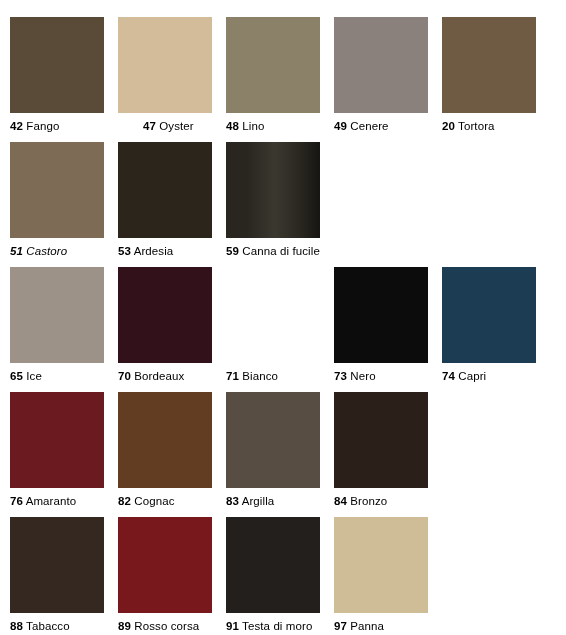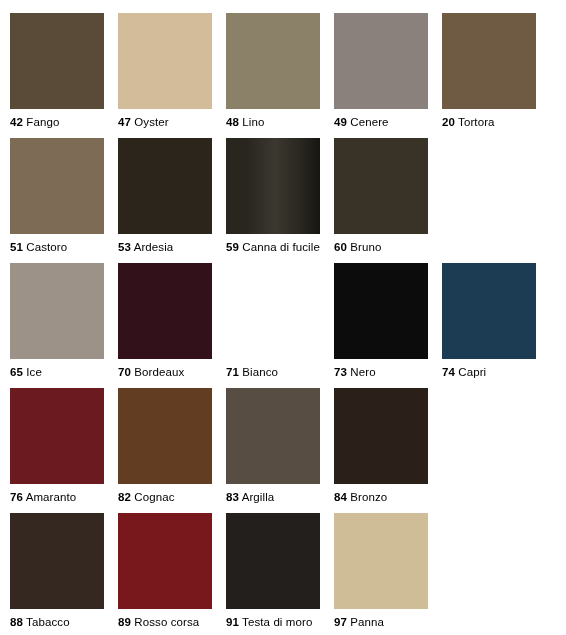--- a/index.html
+++ b/index.html
@@ -18,21 +18,21 @@
   #swatch-sheet {
     position: relative;
     width: 566px;
     height: 635px;
     box-sizing: border-box;
     padding: 8px 0 0 10px;
   }
   .swatch-row {
     display: flex;
     flex-direction: row;
-    align-items: center;
+    align-items: flex-end;
     height: 125px;
     margin: 0;
     padding: 0;
   }
   .swatch-cell {
     width: 94px;
     margin-right: 14px;
     display: flex;
     flex-direction: column;
     align-items: flex-start;
@@ -64,51 +64,47 @@
 <body>
 
 <div id="swatch-sheet" style="background: rgb(255, 255, 255);">
     <div class="swatch-row">
       <div class="swatch-cell">
         <div class="swatch-chip" style="background: rgb(90, 74, 56);"></div>
         <div class="swatch-label" style="color: rgb(0, 0, 0);"><span class="swatch-code">42</span> <span class="swatch-name">Fango</span></div>
       </div>
       <div class="swatch-cell">
         <div class="swatch-chip" style="background: rgb(210, 188, 154);"></div>
-        <div class="swatch-label" style="color: rgb(0, 0, 0);"><span class="swatch-code">47</span> <span class="swatch-name">Oyster</span></div>
+        <div class="swatch-label" style="color: rgb(0, 0, 0); margin-left: 25px;"><span class="swatch-code">47</span> <span class="swatch-name">Oyster</span></div>
       </div>
       <div class="swatch-cell">
         <div class="swatch-chip" style="background: rgb(139, 129, 105);"></div>
         <div class="swatch-label" style="color: rgb(0, 0, 0);"><span class="swatch-code">48</span> <span class="swatch-name">Lino</span></div>
       </div>
       <div class="swatch-cell">
         <div class="swatch-chip" style="background: rgb(138, 129, 124);"></div>
         <div class="swatch-label" style="color: rgb(0, 0, 0);"><span class="swatch-code">49</span> <span class="swatch-name">Cenere</span></div>
       </div>
       <div class="swatch-cell">
         <div class="swatch-chip" style="background: rgb(111, 90, 67);"></div>
         <div class="swatch-label" style="color: rgb(0, 0, 0);"><span class="swatch-code">20</span> <span class="swatch-name">Tortora</span></div>
       </div>
     </div>
     <div class="swatch-row">
       <div class="swatch-cell">
         <div class="swatch-chip" style="background: rgb(126, 107, 85);"></div>
-        <div class="swatch-label" style="color: rgb(0, 0, 0);"><span class="swatch-code">51</span> <span class="swatch-name">Castoro</span></div>
+        <div class="swatch-label" style="color: rgb(0, 0, 0); font-style: italic;"><span class="swatch-code">51</span> <span class="swatch-name">Castoro</span></div>
       </div>
       <div class="swatch-cell">
         <div class="swatch-chip" style="background: rgb(43, 37, 28);"></div>
         <div class="swatch-label" style="color: rgb(0, 0, 0);"><span class="swatch-code">53</span> <span class="swatch-name">Ardesia</span></div>
       </div>
       <div class="swatch-cell">
         <div class="swatch-chip" style="background: linear-gradient(to right, rgb(40, 38, 31) 0%, rgb(40, 38, 31) 22%, rgb(59, 56, 48) 52%, rgb(40, 38, 31) 80%, rgb(22, 21, 18) 100%);"></div>
         <div class="swatch-label" style="color: rgb(0, 0, 0);"><span class="swatch-code">59</span> <span class="swatch-name">Canna di fucile</span></div>
-      </div>
-      <div class="swatch-cell">
-        <div class="swatch-chip" style="background: rgb(57, 50, 39);"></div>
-        <div class="swatch-label" style="color: rgb(0, 0, 0);"><span class="swatch-code">60</span> <span class="swatch-name">Bruno</span></div>
       </div>
     </div>
     <div class="swatch-row">
       <div class="swatch-cell">
         <div class="swatch-chip" style="background: rgb(157, 146, 135);"></div>
         <div class="swatch-label" style="color: rgb(0, 0, 0);"><span class="swatch-code">65</span> <span class="swatch-name">Ice</span></div>
       </div>
       <div class="swatch-cell">
         <div class="swatch-chip" style="background: rgb(50, 17, 26);"></div>
         <div class="swatch-label" style="color: rgb(0, 0, 0);"><span class="swatch-code">70</span> <span class="swatch-name">Bordeaux</span></div>

